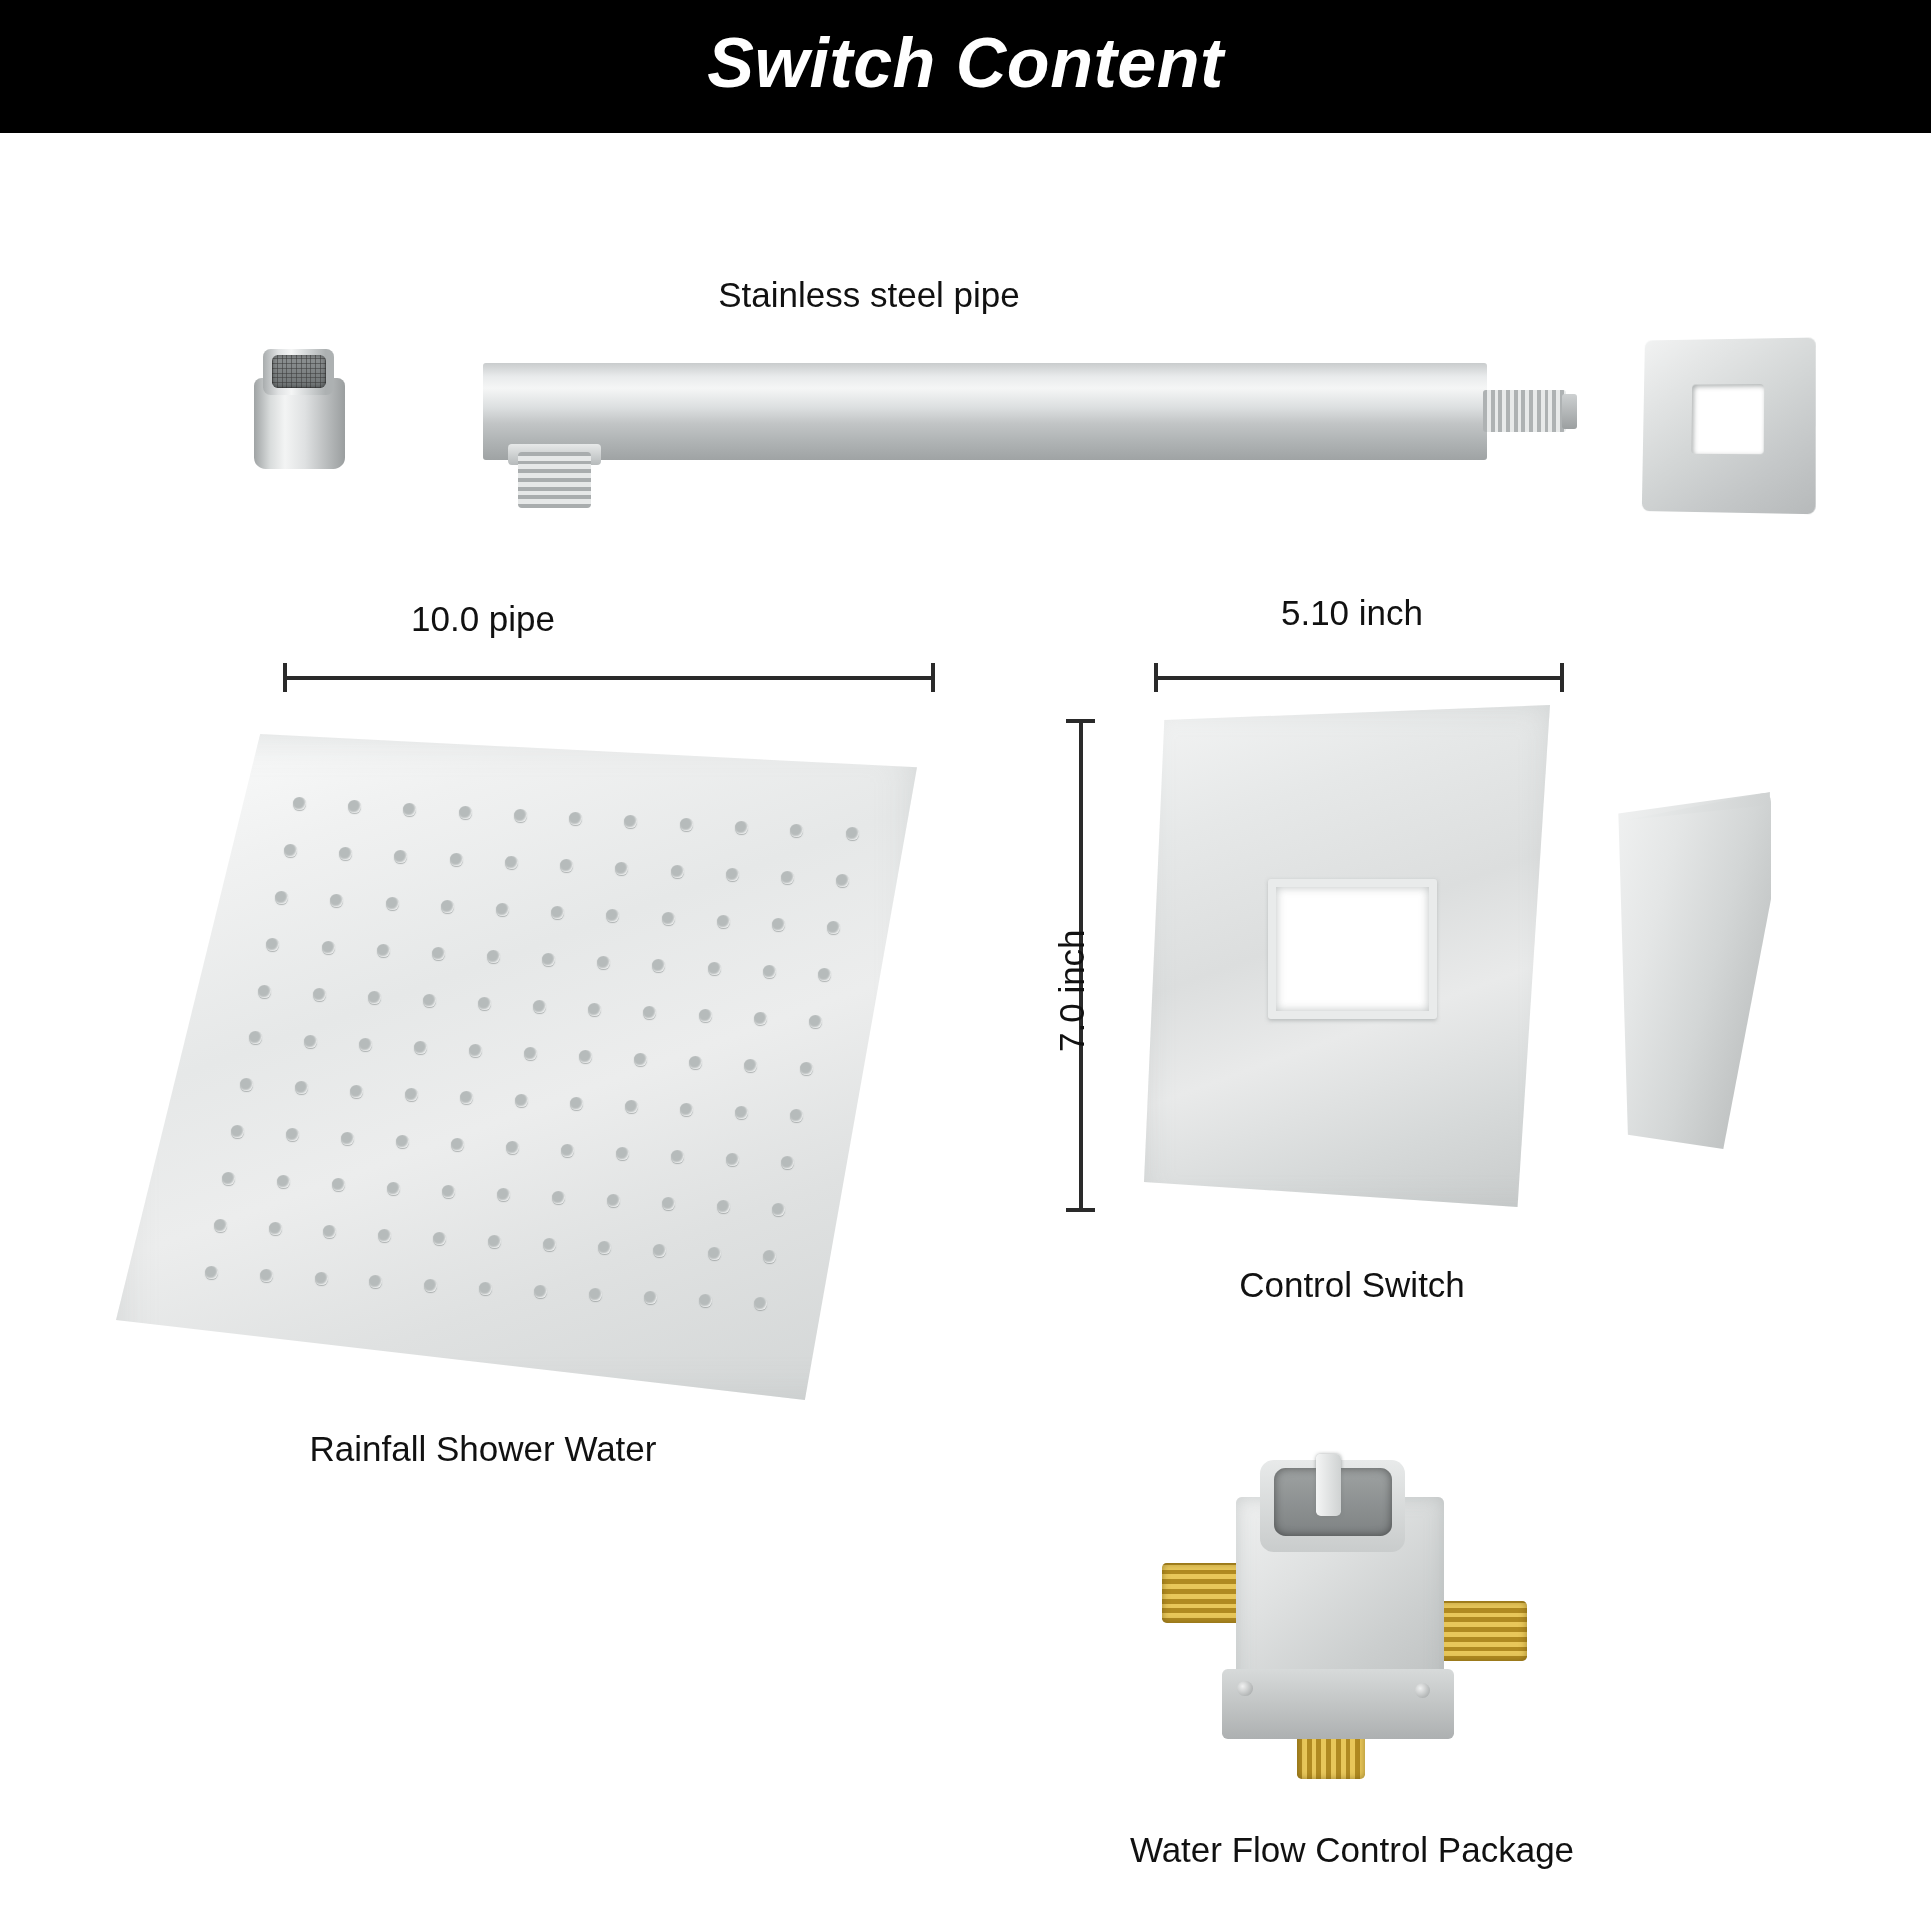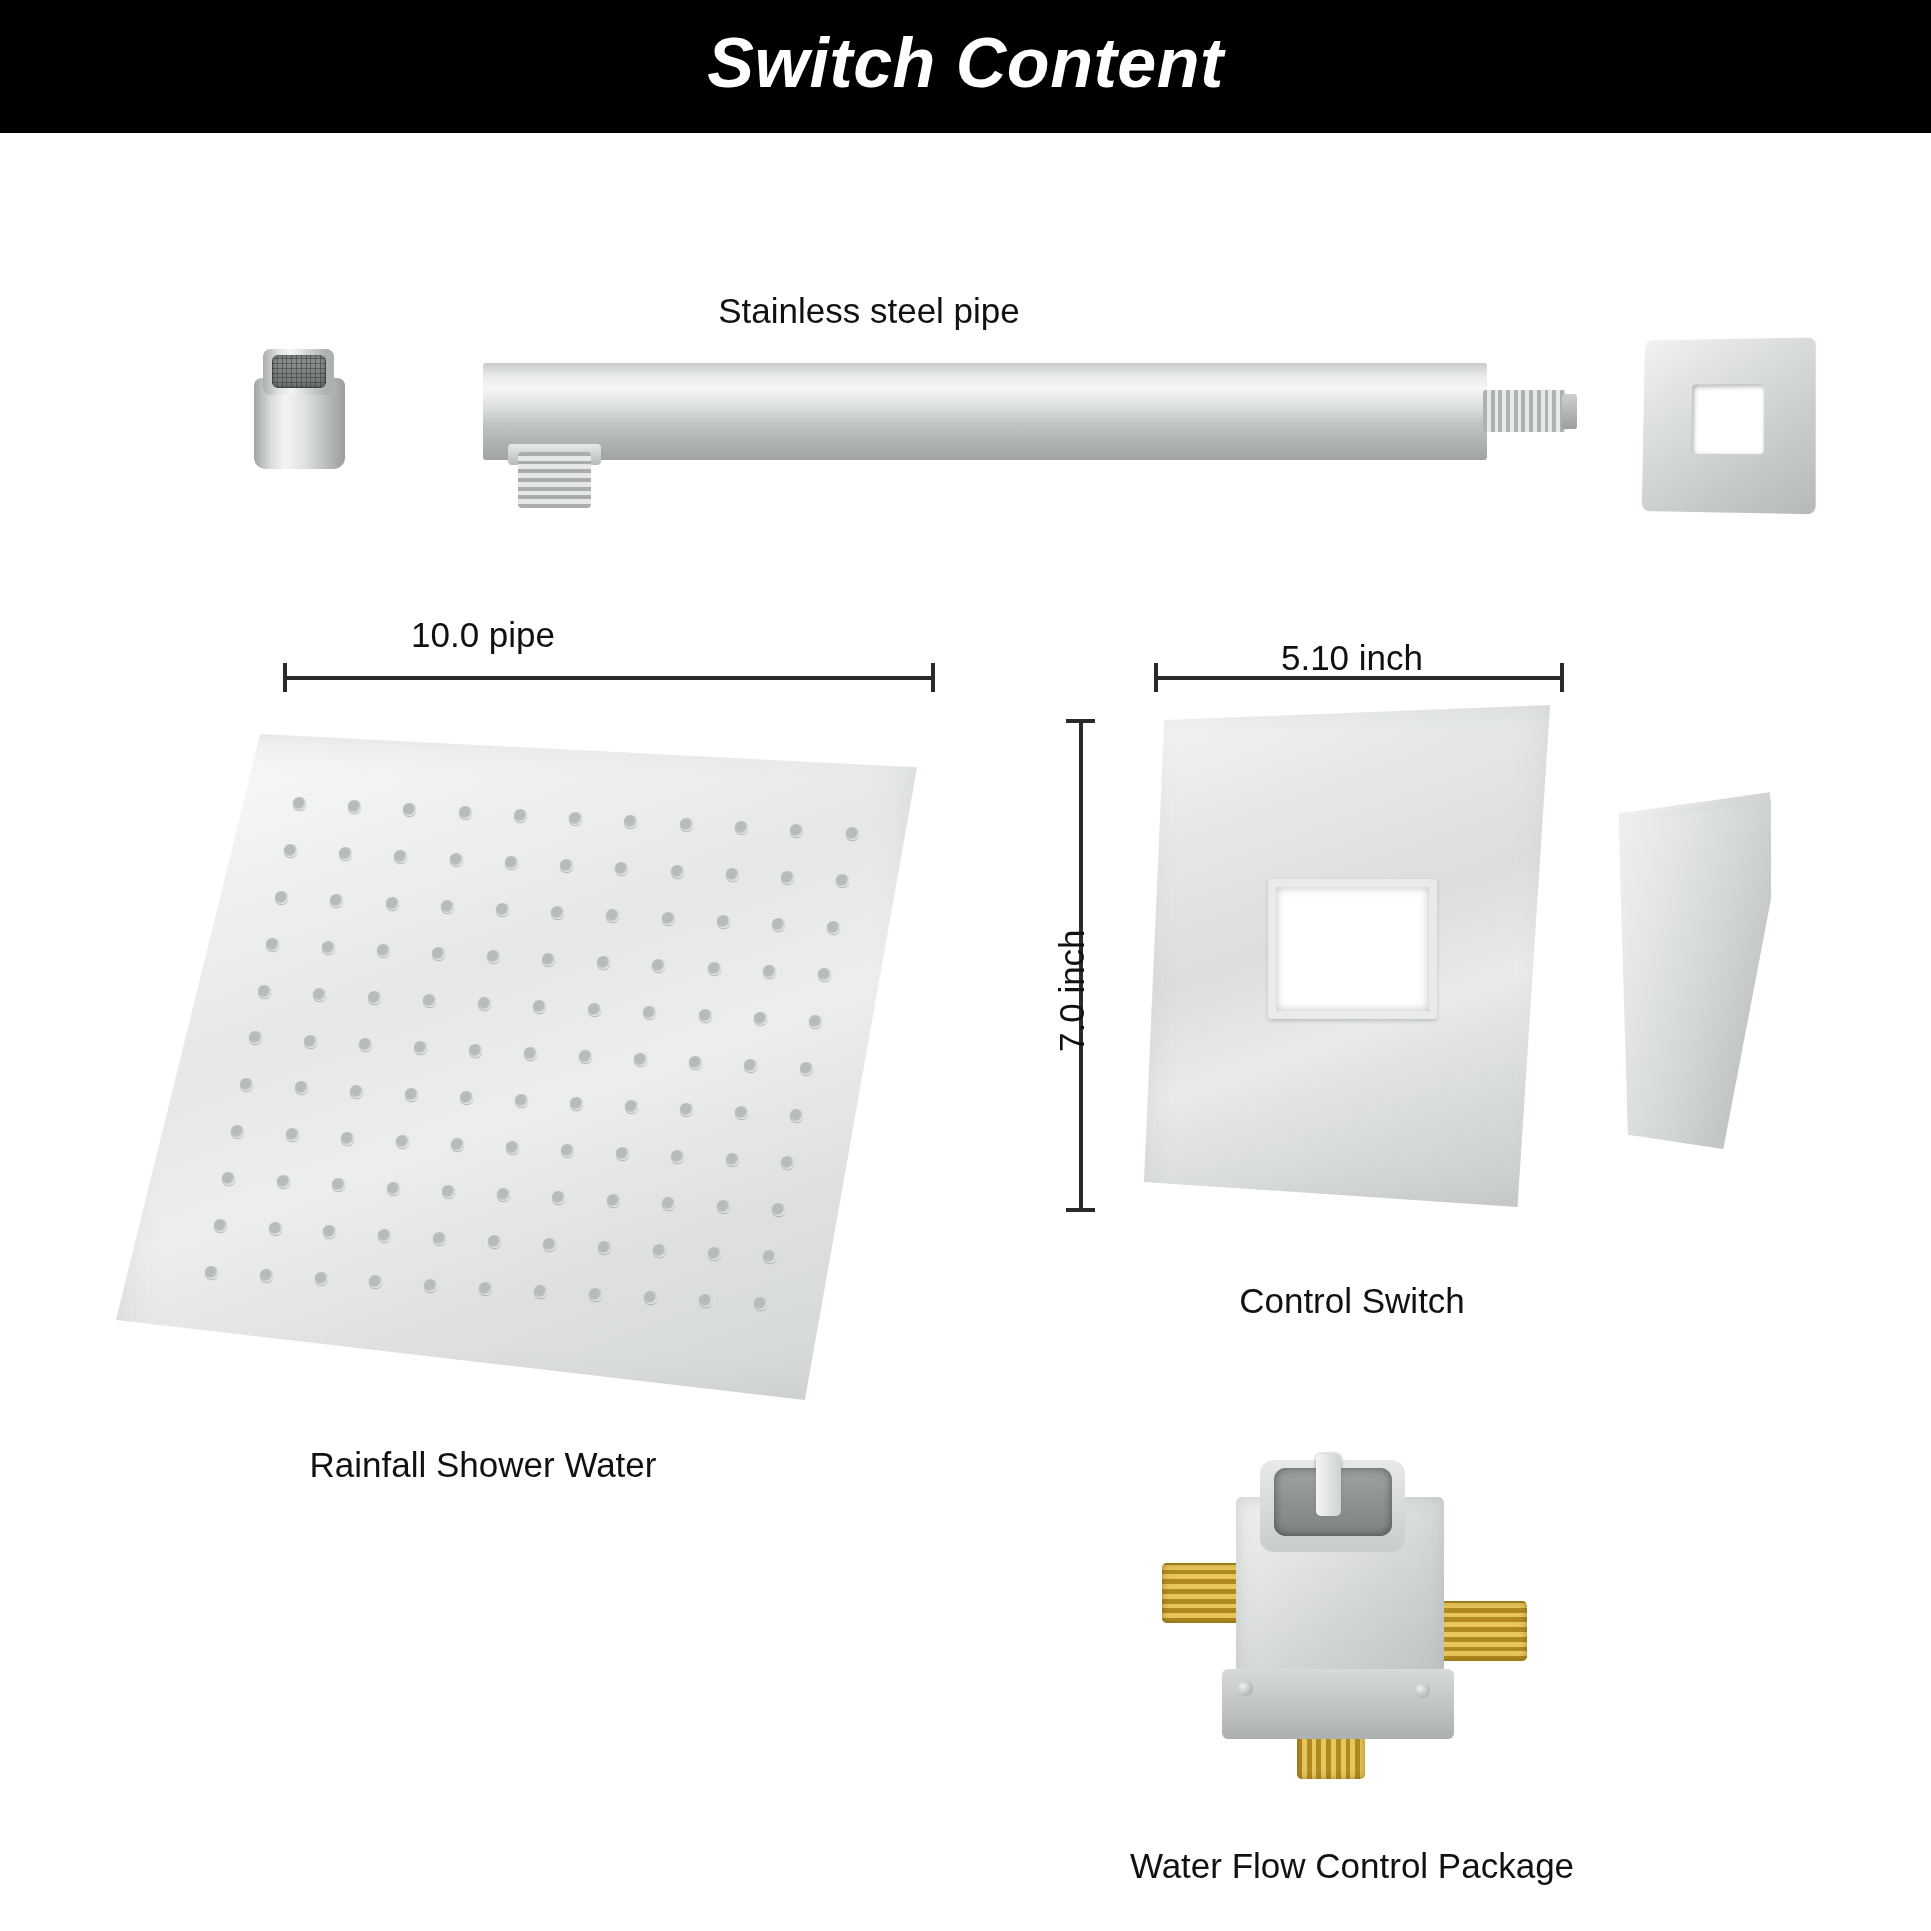--- a/index.html
+++ b/index.html
@@ -42,21 +42,20 @@
 
   
   .label {
     position: absolute;
     font-size: 35px;
     color: #111111;
     white-space: nowrap;
   }
   .label.center {
     text-align: center;
-    margin-top: 16px;
   }
 
   
   .metal-h {
     background: linear-gradient(to bottom,
       #c9cccd 0%, #e9ebec 14%, #f5f6f6 26%,
       #dcdfe0 46%, #c2c5c6 62%, #b2b6b7 78%, #9fa3a4 100%);
   }
   .metal-plate {
     background: linear-gradient(145deg,
@@ -506,21 +505,21 @@
       <div class="nozzle-dot" style="left: 363px; top: 548px;"></div>
       <div class="nozzle-dot" style="left: 418px; top: 551px;"></div>
       <div class="nozzle-dot" style="left: 473px; top: 554px;"></div>
       <div class="nozzle-dot" style="left: 528px; top: 557px;"></div>
       <div class="nozzle-dot" style="left: 583px; top: 560px;"></div>
       <div class="nozzle-dot" style="left: 638px; top: 563px;"></div>
     </div>
 </div>
 <div class="label center" id="showerhead-label">Rainfall Shower Water</div>
 
-<div class="label center" style="left:1352px; top:622px; transform:translateX(-50%);text-align:right;">5.10 inch</div>
+<div class="label center" style="left:1352px; top:593px; transform:translateX(-50%);text-align:right;">5.10 inch</div>
 <div class="dim-h-line" style="left:1154px; top:676px; width:410px;"></div>
 <div class="dim-h-cap" style="left:1154px; top:663px;"></div>
 <div class="dim-h-cap" style="left:1560px; top:663px;"></div>
 
 <div class="dim-v-line" style="left:1079px; top:719px; height:492px;"></div>
 <div class="dim-v-cap" style="left:1066px; top:719px;"></div>
 <div class="dim-v-cap" style="left:1066px; top:1208px;"></div>
 <div class="dim-text-v" style="left:1052px; top:1052px;">7.0 inch</div>
 
 <div class="ctrlplate-group">

